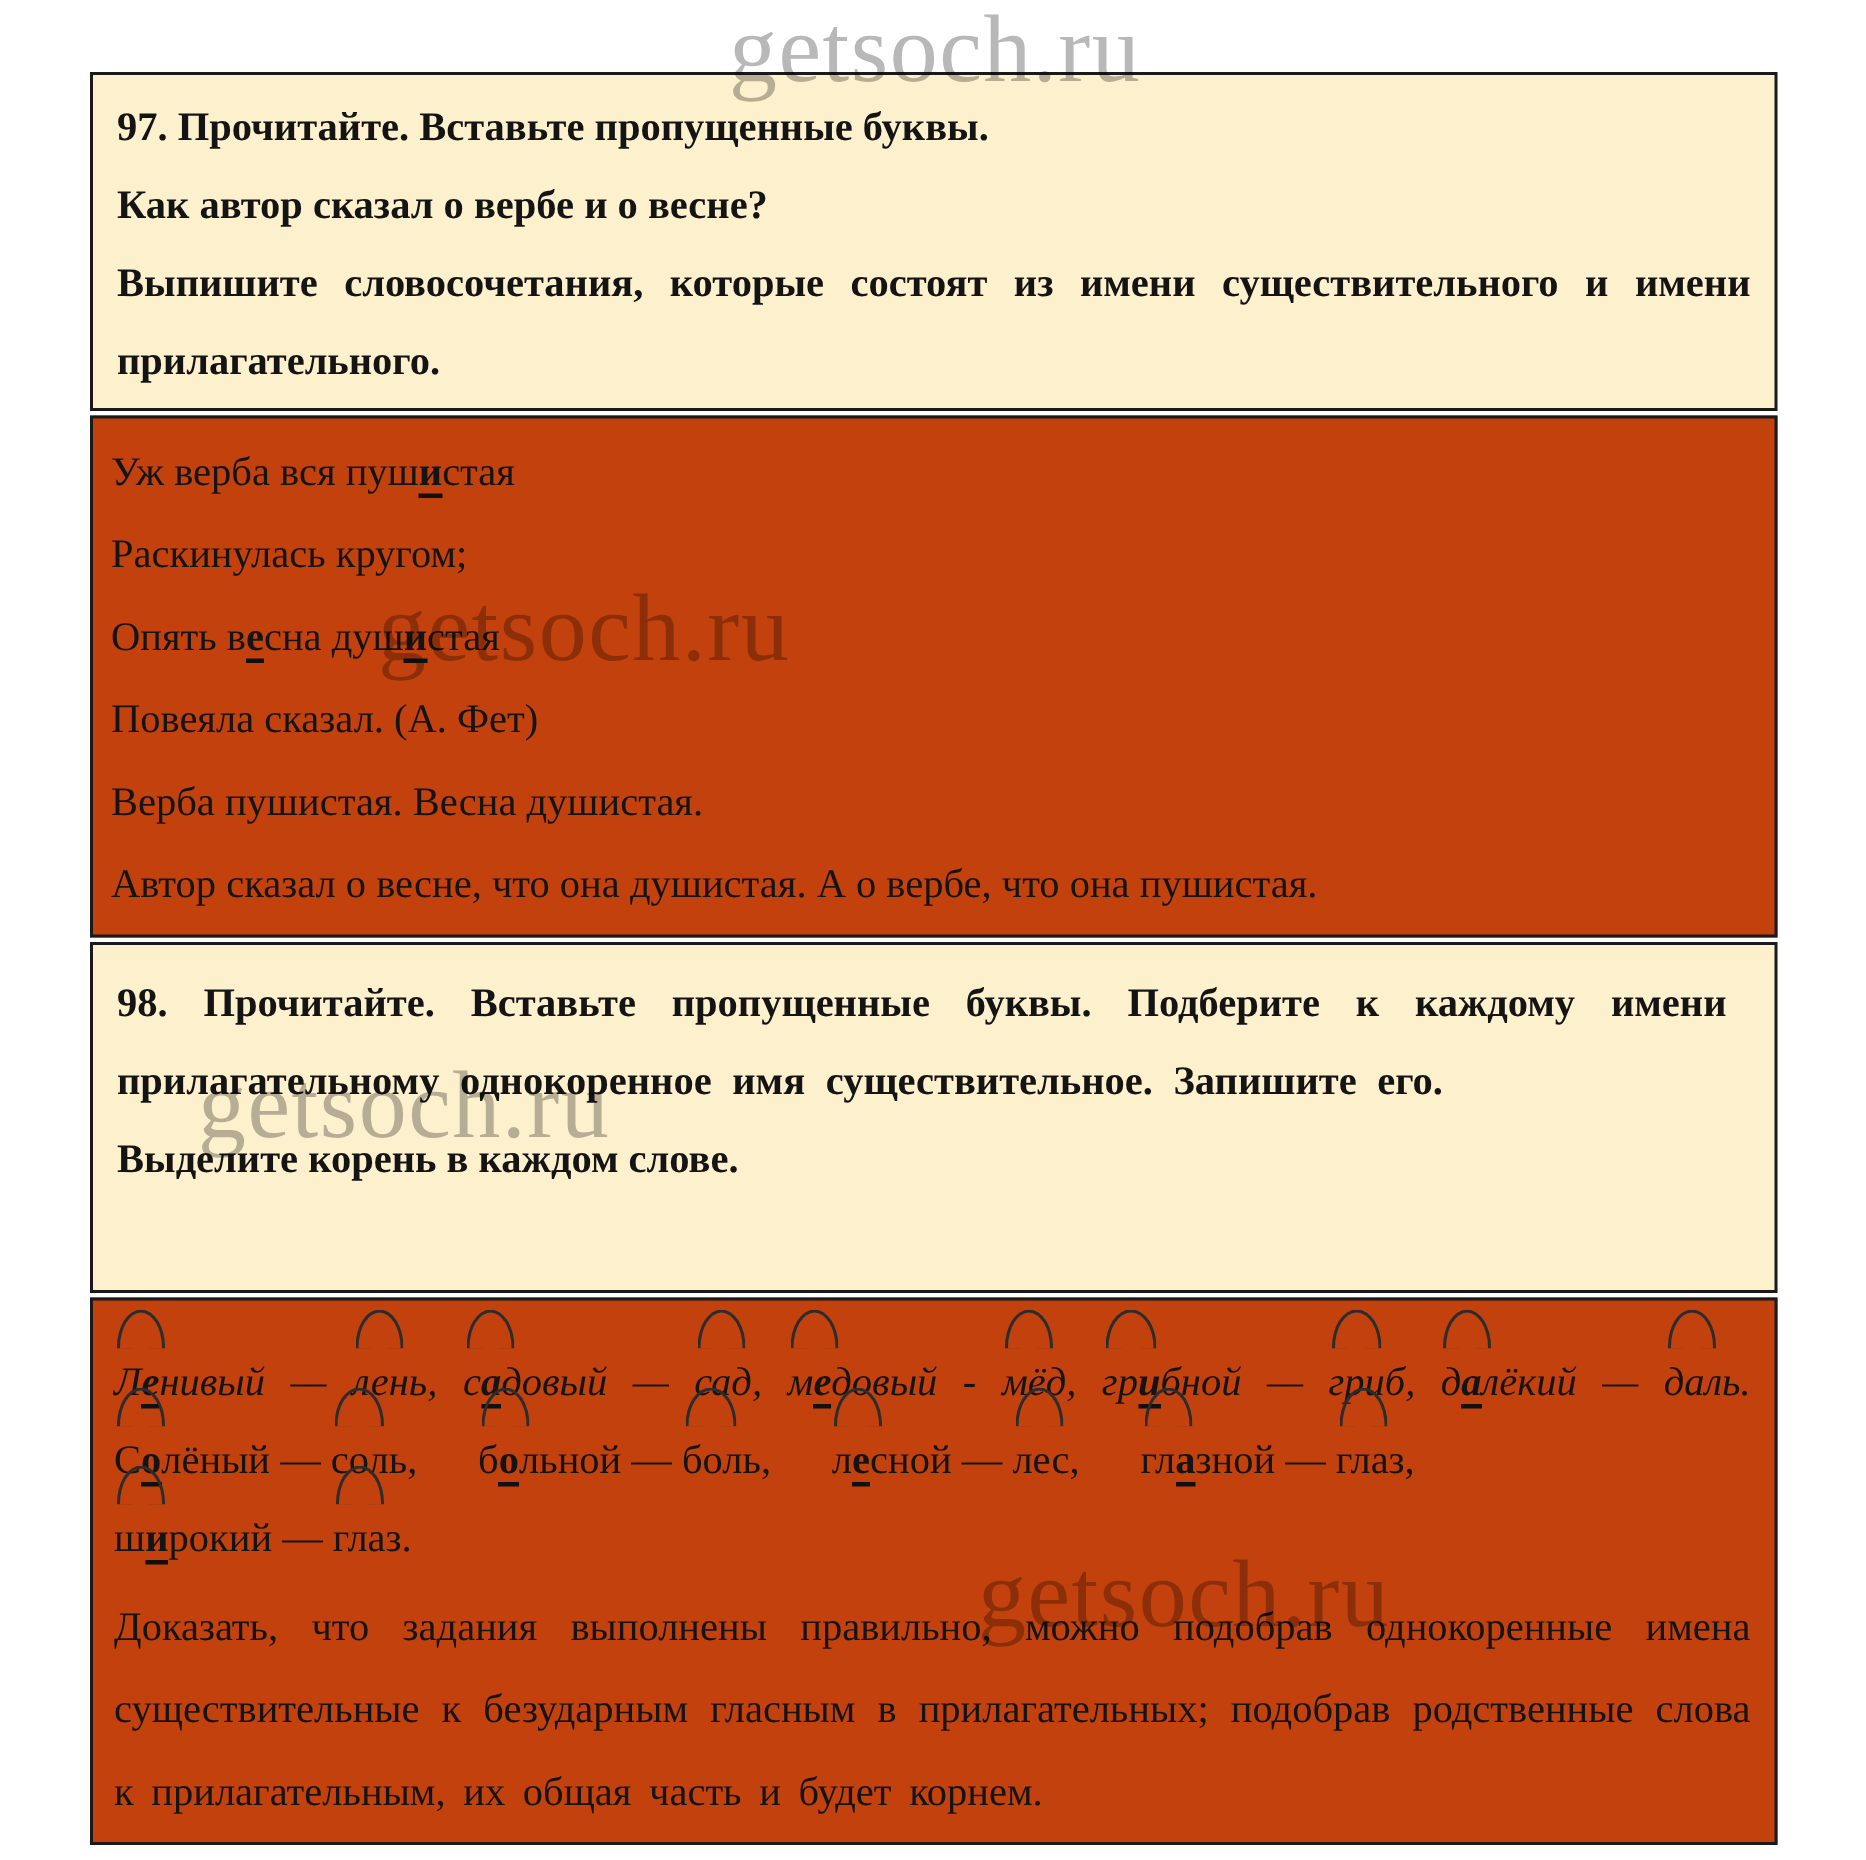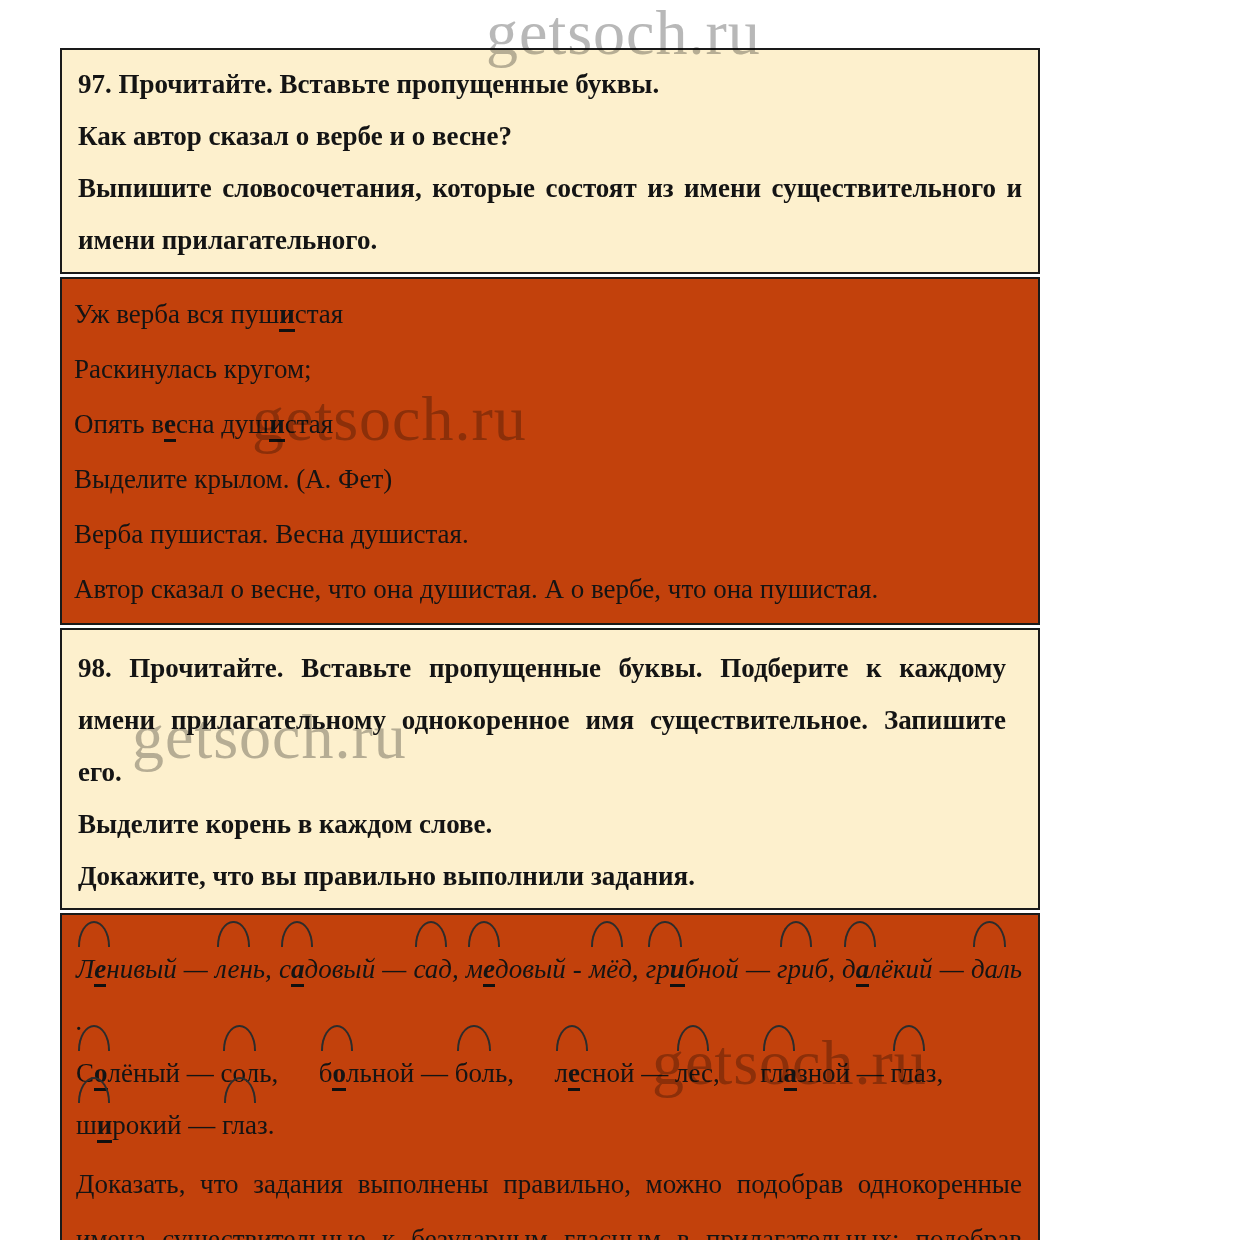--- a/index.html
+++ b/index.html
@@ -13,21 +13,21 @@
   body{
     width:1244px;height:1240px;
     font-family:"Liberation Serif","DejaVu Serif",serif;
     color:var(--ink);
     position:relative;
     overflow:hidden;
   }
   .page{position:relative;width:1244px;height:1240px;padding-top:48px;}
   .box{
     margin-left:60px;
-    width:980px;
+    width:1125px;
     border:2px solid var(--border);
     margin-bottom:3px;
     position:relative;
   }
   .box.cream{background:var(--cream);}
   .box.white{background:#c2410c;}
   .box1{min-height:222px;padding:8px 16px 6px 16px;}
   .box2{min-height:345px;padding:8px 12px 6px 12px;}
   .box3{min-height:234px;padding:12px 32px 6px 16px;}
   .box4{min-height:358px;padding:6px 16px 6px 14px;}
@@ -93,29 +93,28 @@
   <section class="box cream box1">
     <p class="instr">97. Прочитайте. Вставьте пропущенные буквы.</p>
     <p class="instr">Как автор сказал о вербе и о весне?</p>
     <p class="instr just">Выпишите словосочетания, которые состоят из имени существительного и имени прилагательного.</p>
   </section>
 
   <section class="box white box2">
     <p class="poem-line">Уж верба вся пуш<span class="ins">и</span>стая</p>
     <p class="poem-line">Раскинулась кругом;</p>
     <p class="poem-line">Опять в<span class="ins">е</span>сна душ<span class="ins">и</span>стая</p>
-    <p class="poem-line">Выделите крылом. (А. Фет)</p>
+    <p class="poem-line">Повеяла сказал. (А. Фет)</p>
     <p class="poem-line">Верба пушистая. Весна душистая.</p>
     <p class="poem-line">Автор сказал о весне, что она душистая. А о вербе, что она пушистая.</p>
   </section>
 
   <section class="box cream box3">
     <p class="instr just wide-words">98. Прочитайте. Вставьте пропущенные буквы. Подберите к каждому имени прилагательному однокоренное имя существительное. Запишите его.</p>
     <p class="instr">Выделите корень в каждом слове.</p>
-    <p class="instr">Докажите, что вы правильно выполнили задания.</p>
   </section>
 
   <section class="box white box4">
     <p class="pairs pairs-first fill-line"><span class="root">Л<span class="ins">е</span>н</span>ивый — <span class="root">лень</span>, <span class="root">с<span class="ins">а</span>д</span>овый — <span class="root">сад</span>, <span class="root">м<span class="ins">е</span>д</span>овый - <span class="root">мёд</span>, <span class="root">гр<span class="ins">и</span>б</span>ной — <span class="root">гриб</span>, <span class="root">д<span class="ins">а</span>л</span>ёкий — <span class="root">даль</span>.</p>
     <p class="pairs"><span class="root">С<span class="ins">о</span>л</span>ёный — <span class="root">соль</span>,  <span class="root">б<span class="ins">о</span>л</span>ьной — <span class="root">боль</span>,  <span class="root">л<span class="ins">е</span>с</span>ной — <span class="root">лес</span>,  <span class="root">гл<span class="ins">а</span>з</span>ной — <span class="root">глаз</span>,</p>
     <p class="pairs"><span class="root">ш<span class="ins">и</span>р</span>окий — <span class="root">глаз</span>.</p>
     <p class="expl">Доказать, что задания выполнены правильно, можно подобрав однокоренные имена существительные к безударным гласным в прилагательных; подобрав родственные слова к прилагательным, их общая часть и будет корнем.</p>
   </section>
 
   <div class="watermark wm1">getsoch.ru</div>

